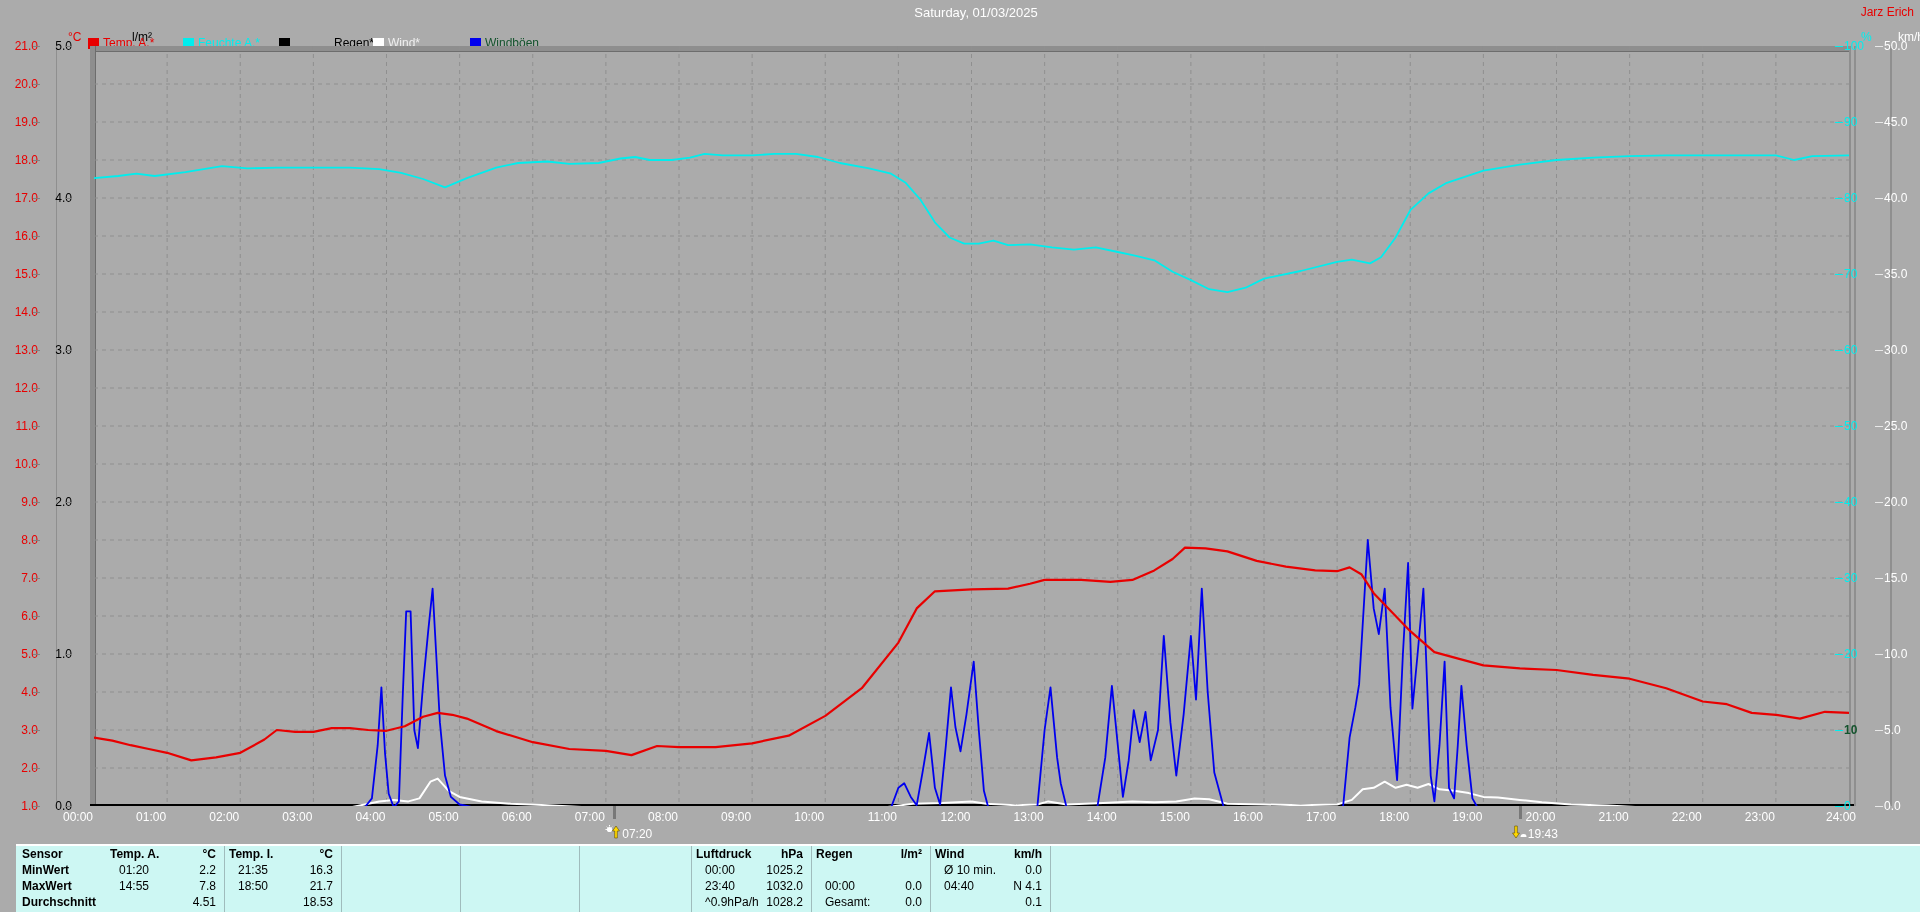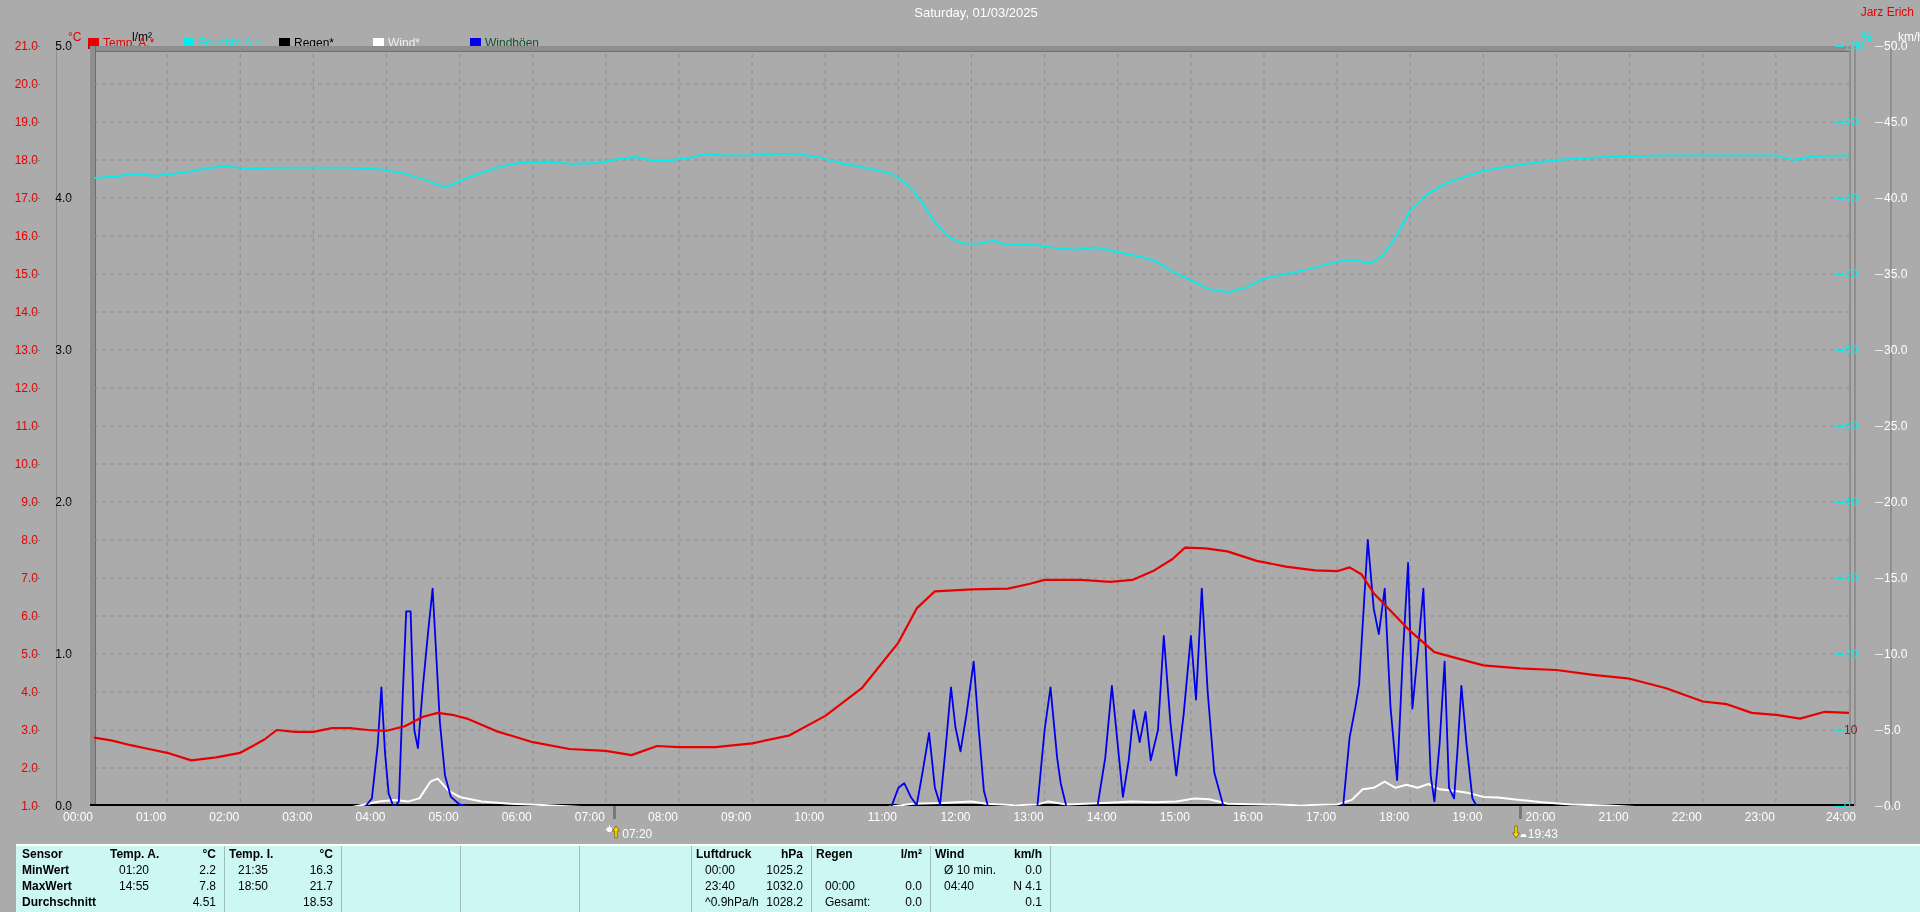--- a/index.html
+++ b/index.html
@@ -52,21 +52,21 @@
     <div class="item" style="left: 88px;">
       <span class="sw" style="background: rgb(232, 0, 0);"></span>
       <span style="color: rgb(232, 0, 0);">Temp. A.*</span>
     </div>
     <div class="item" style="left: 183px;">
       <span class="sw" style="background: rgb(0, 238, 238);"></span>
       <span style="color: rgb(0, 238, 238);">Feuchte A.*</span>
     </div>
     <div class="item" style="left: 279px;">
       <span class="sw" style="background: rgb(0, 0, 0);"></span>
-      <span style="color: rgb(0, 0, 0);">Regen*</span>
+      <span style="color: rgb(0, 0, 0); margin-left: 40px;">Regen*</span>
     </div>
     <div class="item" style="left: 373px;">
       <span class="sw" style="background: rgb(255, 255, 255);"></span>
       <span style="color: rgb(239, 239, 239);">Wind*</span>
     </div>
     <div class="item" style="left: 470px;">
       <span class="sw" style="background: rgb(0, 0, 238);"></span>
       <span style="color: #14532d;">Windböen</span>
     </div>
   </div>
@@ -197,21 +197,21 @@
     <div class="ticklabel" style="top: 344px; color: rgb(0, 238, 238); left: 1844px;">60</div>
     <div class="tickdash" style="top: 350px; left: 1835px; width: 8px; background: rgb(0, 238, 238);"></div>
     <div class="ticklabel" style="top: 420px; color: rgb(0, 238, 238); left: 1844px;">50</div>
     <div class="tickdash" style="top: 426px; left: 1835px; width: 8px; background: rgb(0, 238, 238);"></div>
     <div class="ticklabel" style="top: 496px; color: rgb(0, 238, 238); left: 1844px;">40</div>
     <div class="tickdash" style="top: 502px; left: 1835px; width: 8px; background: rgb(0, 238, 238);"></div>
     <div class="ticklabel" style="top: 572px; color: rgb(0, 238, 238); left: 1844px;">30</div>
     <div class="tickdash" style="top: 578px; left: 1835px; width: 8px; background: rgb(0, 238, 238);"></div>
     <div class="ticklabel" style="top: 648px; color: rgb(0, 238, 238); left: 1844px;">20</div>
     <div class="tickdash" style="top: 654px; left: 1835px; width: 8px; background: rgb(0, 238, 238);"></div>
-    <div class="ticklabel" style="top: 724px; color: #7f1d1d; left: 1844px;">10</div>
+    <div class="ticklabel" style="top: 724px; color: #14532d; left: 1844px; font-weight: bold;">10</div>
     <div class="tickdash" style="top: 730px; left: 1835px; width: 8px; background: rgb(0, 238, 238);"></div>
     <div class="ticklabel" style="top: 800px; color: rgb(0, 238, 238); left: 1844px;">0</div>
     <div class="tickdash" style="top: 806px; left: 1835px; width: 8px; background: rgb(0, 238, 238);"></div>
     <div class="ticklabel" style="top: 40px; color: rgb(255, 255, 255); left: 1884px;">50.0</div>
     <div class="tickdash" style="top: 46px; left: 1875px; width: 8px; background: rgb(232, 232, 232);"></div>
     <div class="ticklabel" style="top: 116px; color: rgb(255, 255, 255); left: 1884px;">45.0</div>
     <div class="tickdash" style="top: 122px; left: 1875px; width: 8px; background: rgb(232, 232, 232);"></div>
     <div class="ticklabel" style="top: 192px; color: rgb(255, 255, 255); left: 1884px; text-align: center;">40.0</div>
     <div class="tickdash" style="top: 198px; left: 1875px; width: 8px; background: rgb(232, 232, 232);"></div>
     <div class="ticklabel" style="top: 268px; color: rgb(255, 255, 255); left: 1884px;">35.0</div>

